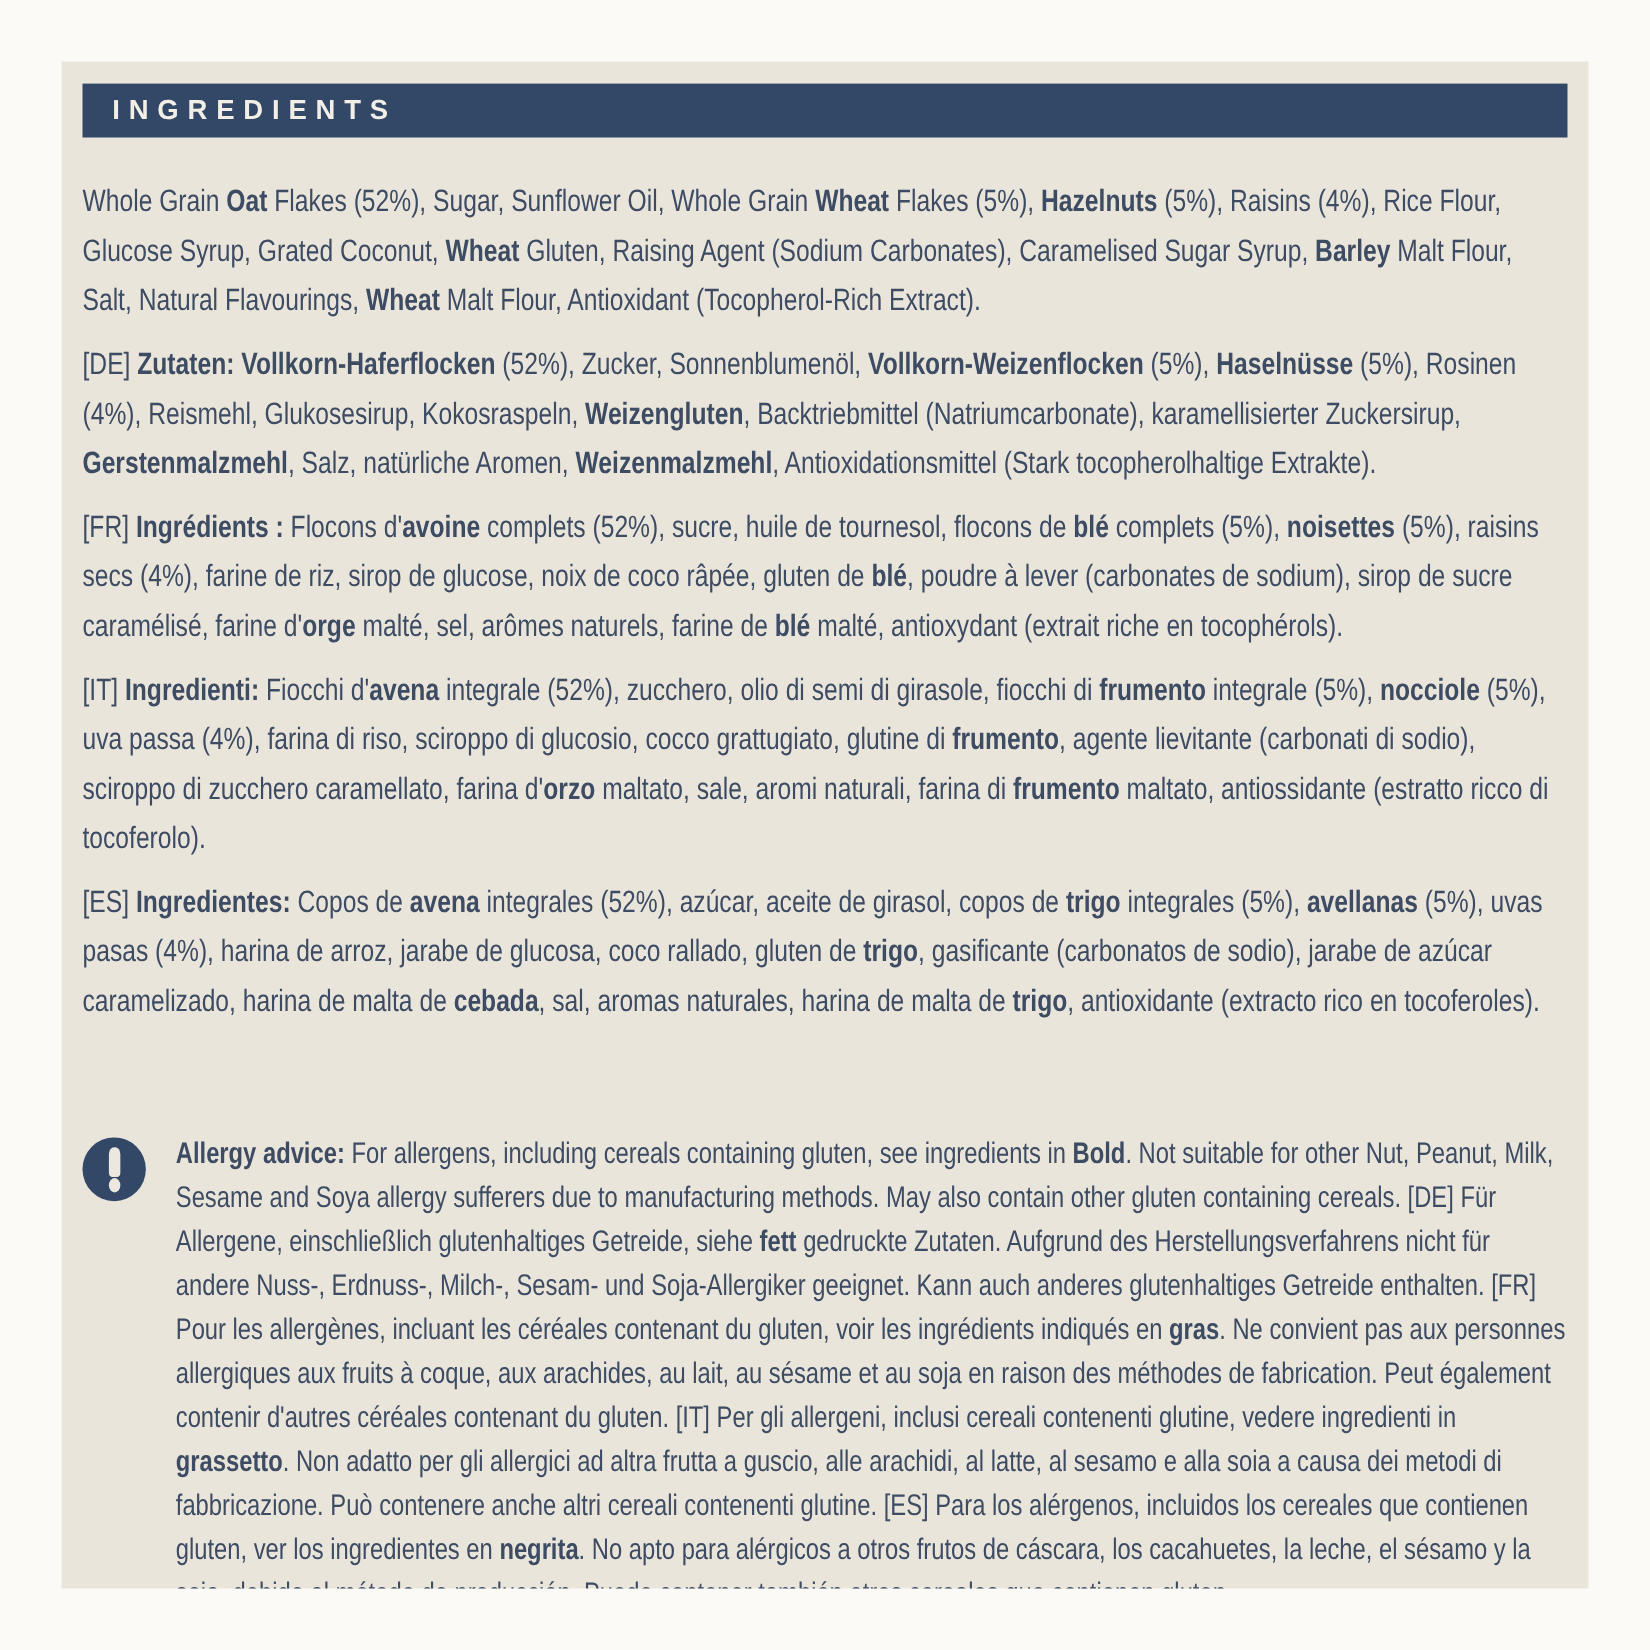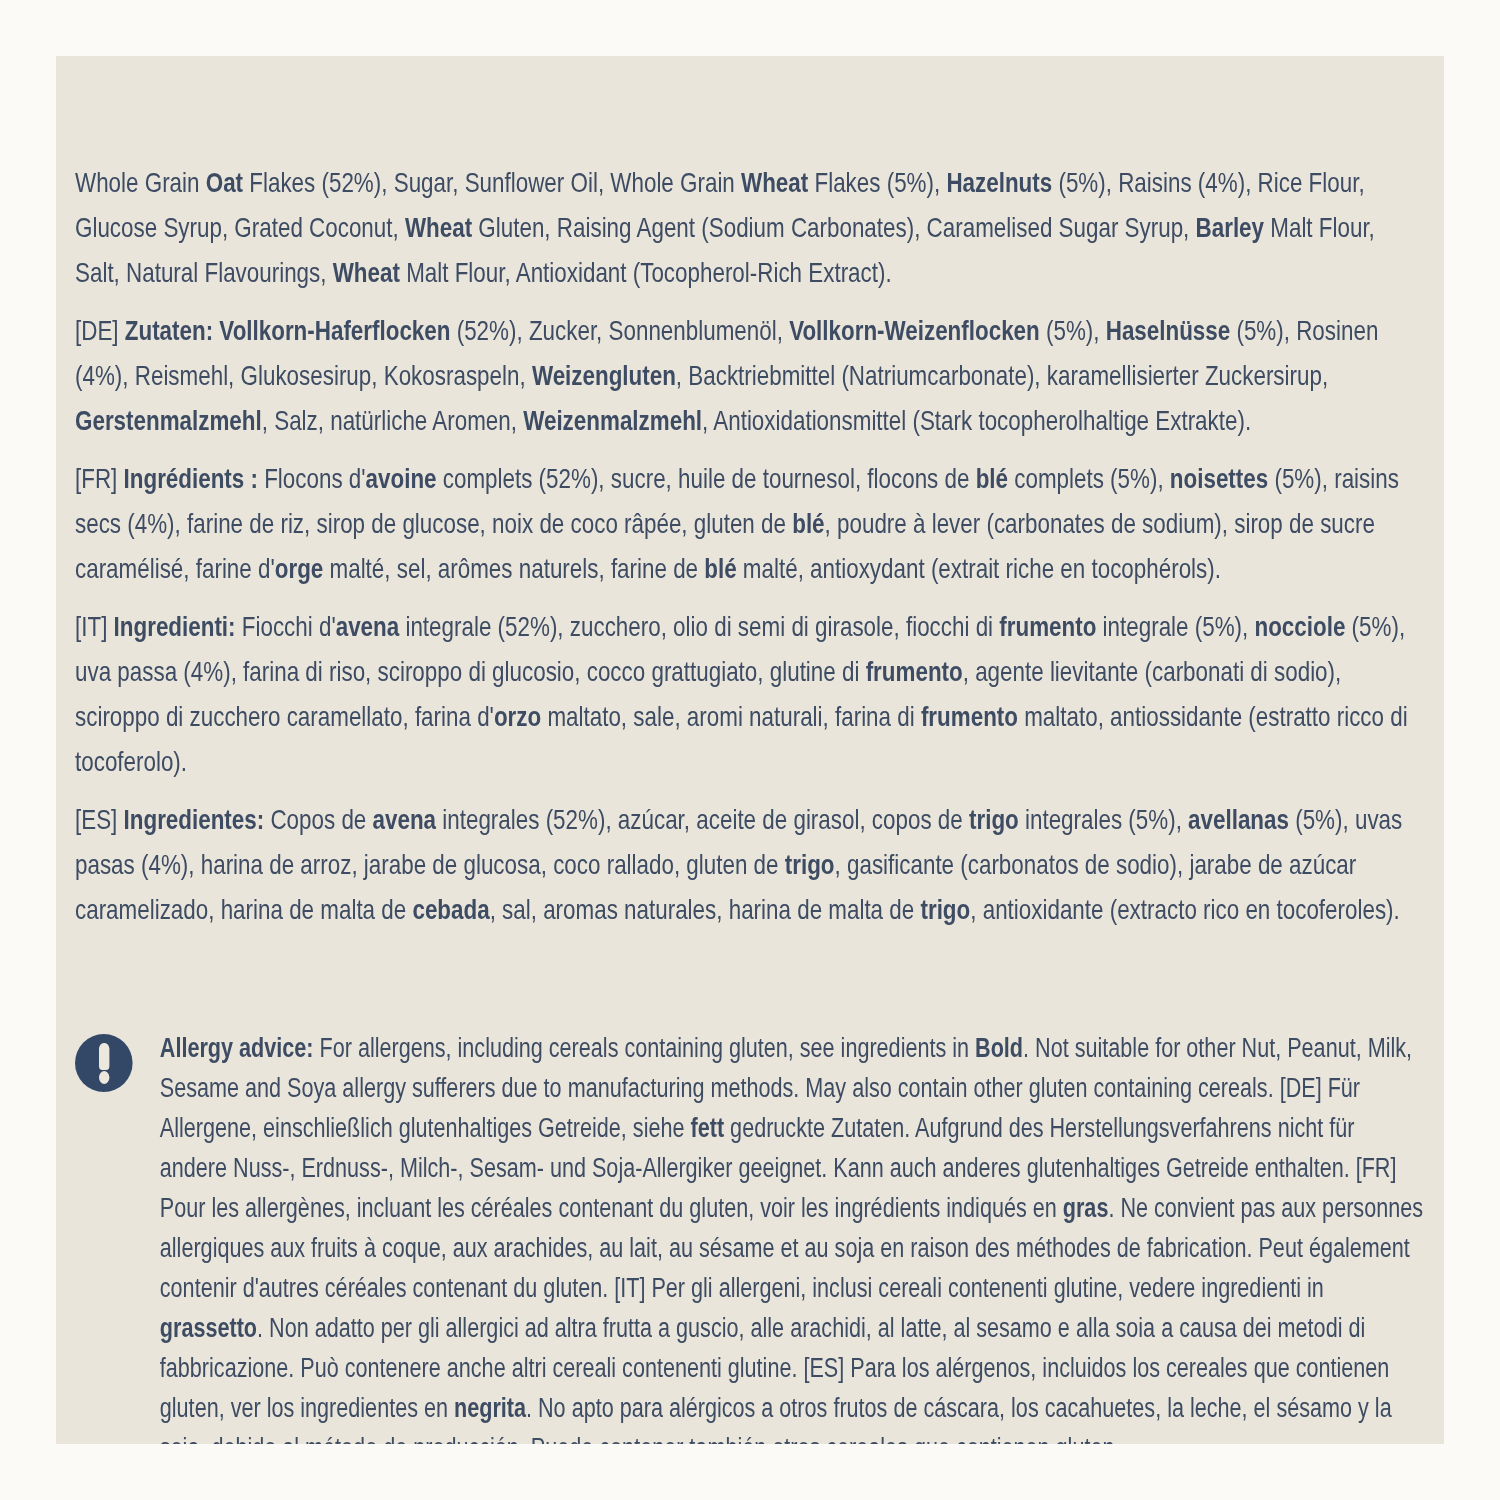--- a/index.html
+++ b/index.html
@@ -90,20 +90,23 @@
     font-size: 27px;
     line-height: 40px;
   }
 </style>
 </head>
 <body>
 
 <div class="page">
   <div class="panel">
 
+    <div class="header-bar">
+      <span class="header-title">INGREDIENTS</span>
+    </div>
 
     <div class="content">
       <p class="para"><span>Whole Grain </span><span class="b">Oat</span><span> Flakes (52%), Sugar, Sunflower Oil, Whole Grain </span><span class="b">Wheat</span><span> Flakes (5%), </span><span class="b">Hazelnuts</span><span> (5%), Raisins (4%), Rice Flour, Glucose Syrup, Grated Coconut, </span><span class="b">Wheat</span><span> Gluten, Raising Agent (Sodium Carbonates), Caramelised Sugar Syrup, </span><span class="b">Barley</span><span> Malt Flour, Salt, Natural Flavourings, </span><span class="b">Wheat</span><span> Malt Flour, Antioxidant (Tocopherol-Rich Extract).</span></p>
       <p class="para"><span>[DE] </span><span class="b">Zutaten: Vollkorn-Haferflocken</span><span> (52%), Zucker, Sonnenblumenöl, </span><span class="b">Vollkorn-Weizenflocken</span><span> (5%), </span><span class="b">Haselnüsse</span><span> (5%), Rosinen (4%), Reismehl, Glukosesirup, Kokosraspeln, </span><span class="b">Weizengluten</span><span>, Backtriebmittel (Natriumcarbonate), karamellisierter Zuckersirup, </span><span class="b">Gerstenmalzmehl</span><span>, Salz, natürliche Aromen, </span><span class="b">Weizenmalzmehl</span><span>, Antioxidationsmittel (Stark tocopherolhaltige Extrakte).</span></p>
       <p class="para"><span>[FR] </span><span class="b">Ingrédients :</span><span> Flocons d'</span><span class="b">avoine</span><span> complets (52%), sucre, huile de tournesol, flocons de </span><span class="b">blé</span><span> complets (5%), </span><span class="b">noisettes</span><span> (5%), raisins secs (4%), farine de riz, sirop de glucose, noix de coco râpée, gluten de </span><span class="b">blé</span><span>, poudre à lever (carbonates de sodium), sirop de sucre caramélisé, farine d'</span><span class="b">orge</span><span> malté, sel, arômes naturels, farine de </span><span class="b">blé</span><span> malté, antioxydant (extrait riche en tocophérols).</span></p>
       <p class="para"><span>[IT] </span><span class="b">Ingredienti:</span><span> Fiocchi d'</span><span class="b">avena</span><span> integrale (52%), zucchero, olio di semi di girasole, fiocchi di </span><span class="b">frumento</span><span> integrale (5%), </span><span class="b">nocciole</span><span> (5%), uva passa (4%), farina di riso, sciroppo di glucosio, cocco grattugiato, glutine di </span><span class="b">frumento</span><span>, agente lievitante (carbonati di sodio), sciroppo di zucchero caramellato, farina d'</span><span class="b">orzo</span><span> maltato, sale, aromi naturali, farina di </span><span class="b">frumento</span><span> maltato, antiossidante (estratto ricco di tocoferolo).</span></p>
       <p class="para"><span>[ES] </span><span class="b">Ingredientes:</span><span> Copos de </span><span class="b">avena</span><span> integrales (52%), azúcar, aceite de girasol, copos de </span><span class="b">trigo</span><span> integrales (5%), </span><span class="b">avellanas</span><span> (5%), uvas pasas (4%), harina de arroz, jarabe de glucosa, coco rallado, gluten de </span><span class="b">trigo</span><span>, gasificante (carbonatos de sodio), jarabe de azúcar caramelizado, harina de malta de </span><span class="b">cebada</span><span>, sal, aromas naturales, harina de malta de </span><span class="b">trigo</span><span>, antioxidante (extracto rico en tocoferoles).</span></p>
 
       <div class="allergy">
         <div class="allergy-icon">

